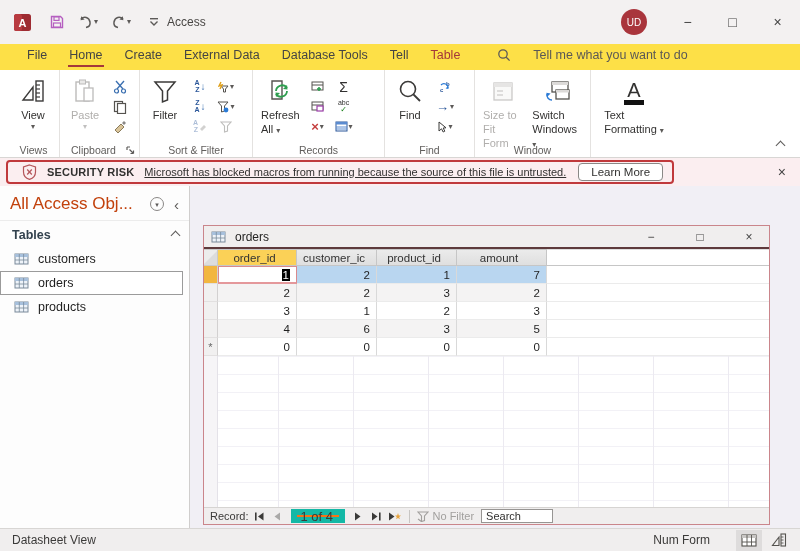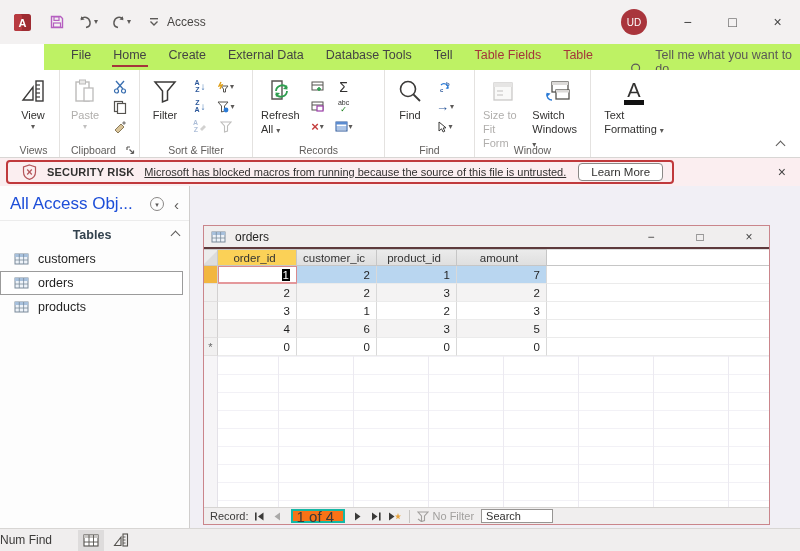--- a/index.html
+++ b/index.html
@@ -14,25 +14,25 @@
   .dd { font-size:8px; color:#5c5a58; line-height:1; }
   .qat-split { margin-left:6px; }
   .app-title { font-size:12px; color:#484644; margin-left:4px; }
   .tb-right { position:absolute; right:0; top:0; height:44px; display:flex; align-items:center; }
   .avatar { width:26px; height:26px; border-radius:50%; background:#a9353c; color:#fff;
     font-size:10px; display:flex; align-items:center; justify-content:center; margin-right:18px; }
   .winbtn { width:45px; height:44px; display:flex; align-items:center; justify-content:center;
     font-size:14px; color:#444; }
 
   
-  .menubar { height:26px; background:#bef264; display:flex; align-items:flex-start; padding-left:16px; position:relative;margin-left:44px; }
+  .menubar { height:26px; background:#fde047; display:flex; align-items:flex-start; padding-left:16px; position:relative; }
   .mtab { font-size:12.5px; color:#444; padding:4px 11px 6px; position:relative; white-space:nowrap; }
   .mtab.accent { color:#a4373a; }
   .mtab.active::after { content:""; position:absolute; left:10px; right:10px; bottom:1px; height:2.5px; background:#a4373a; }
-  .tellme { display:flex; align-items:flex-end; gap:12px; margin-left:26px; padding-top:4px; }
+  .tellme { display:flex; align-items:flex-end; gap:22px; margin-left:26px; padding-top:4px; }
   .tellme-text { font-size:12.5px; color:#5a5856; }
 
   
   .ribbon { height:88px; background:#fff; border-bottom:1px solid #d8d6d4; display:flex; padding-left:8px; position:relative; }
   .rgroup { border-right:1px solid #e4e2e0; position:relative; padding:4px 3px 14px; display:flex; align-items:flex-start; }
   .rgroup-label { position:absolute; bottom:1px; left:0; right:0; text-align:center;
     font-size:10.5px; color:#605e5c; white-space:nowrap; }
   .bigbtn { display:flex; flex-direction:column; align-items:center; justify-content:flex-start;
     padding:3px 5px; min-width:44px; }
   .bigbtn .bicon { height:30px; display:flex; align-items:center; justify-content:center; }
@@ -60,27 +60,27 @@
   .banner-badge { font-size:11px; font-weight:bold; color:#323130; letter-spacing:.2px; }
   .banner-link { font-size:11px; color:#323130; text-decoration:underline; white-space:nowrap; }
   .banner-btn { font-size:11.5px; color:#323130; background:#fff; border:1px solid #8a8886;
     border-radius:4px; padding:2px 12px; margin-left:2px; white-space:nowrap; }
   .banner-close { position:absolute; right:14px; font-size:14px; color:#444; }
 
   
   .main { height:342px; display:flex; }
   .sidebar { width:190px; background:#fdfdfd; border-right:1px solid #d0cecd; padding-top:4px; }
   .nav-title-row { display:flex; align-items:center; padding:4px 8px 6px 10px; }
-  .nav-title { font-size:17px; color:#1d4ed8; flex:1; white-space:nowrap; overflow:hidden; }
+  .nav-title { font-size:17px; color:#c2410c; flex:1; white-space:nowrap; overflow:hidden; }
   .nav-menu-icon { width:14px; height:14px; border:1px solid #8a8886; border-radius:50%;
     display:flex; align-items:center; justify-content:center; margin-right:10px; }
   .nav-menu-icon .dd { font-size:7px; }
   .nav-collapse { font-size:15px; color:#5c5a58; line-height:1; margin-right:2px; }
   .nav-section { display:flex; align-items:center; padding:7px 10px 5px 12px; border-top:1px solid #ececec; }
-  .nav-section-label { font-size:12.5px; font-weight:bold; color:#33424e; flex:1;text-align:center; }
+  .nav-section-label { font-size:12.5px; font-weight:bold; color:#33424e; flex:1; }
   .nav-item { display:flex; align-items:center; gap:9px; padding:4px 8px 4px 14px; font-size:12.5px; color:#1f1f1f; margin:1px 6px 1px 0; }
   .nav-item.selected { background:#fff; border:1px solid #9b9b9b; margin-left:0; padding-left:13px; }
 
   .content { flex:1; background:#f1eff5; position:relative; }
 
   
   .docwin { position:absolute; left:13px; top:39px; width:567px; height:300px;
     border:1px solid #ca858b; background:#fff; display:flex; flex-direction:column; }
   .docwin-titlebar { height:23px; background:#f0eeee; display:flex; align-items:center;
     padding-left:7px; gap:9px; border-bottom:2px solid #5e3a3c; }
@@ -112,21 +112,21 @@
   .selval { background:#000; color:#fff; padding:0 1px; }
   .c1 { width:79px; flex:0 0 79px; } .c2 { width:80px; flex:0 0 80px; }
   .c3 { width:80px; flex:0 0 80px; } .c4 { width:90px; flex:0 0 90px; }
   .fillcell { flex:1; background:#fff; border-bottom:1px solid #ebebeb; }
   .sheet-empty { flex:1; position:relative; }
   .sheet-empty .stripe { position:absolute; left:0; top:0; bottom:0; width:14px; background:#f6f5f7; border-right:1px solid #e4e2e8; }
 
   .recnav { height:17px; flex:0 0 17px; background:#f0eeee; border-top:1px solid #d6d4d2;
     display:flex; align-items:center; padding-left:6px; font-size:11px; color:#3b3a39; gap:3px; }
   .navbtn { width:15px; height:13px; display:flex; align-items:center; justify-content:center; }
-  .posbox { width:54px; height:14px; background:#f97316; border:2px solid #14b8a6; font-size:15px;
+  .posbox { width:54px; height:14px; background:#f97316; border:6px solid #14b8a6; font-size:13px;
     display:flex; align-items:center; padding-left:4px; margin:0 3px; }
   .vsep { width:1px; height:13px; background:#c8c6c4; margin:0 4px; }
   .nofilter { display:flex; align-items:center; gap:4px; color:#a19f9d; font-size:11px; }
   .searchbox { width:72px; height:14px; background:#fff; border:1px solid #979593; font-size:11px;
     color:#323130; display:flex; align-items:center; padding-left:4px; margin-left:4px; }
 
   
   .statusbar { height:23px; background:#f0eeee; border-top:1px solid #d8d6d4;
     display:flex; align-items:center; font-size:12px; color:#3b3a39; }
   .status-left { margin-left:12px; flex:1; }
@@ -184,21 +184,20 @@
   </div>
 </div>
 
 <div class="menubar">
   <span class="mtab">File</span>
   <span class="mtab active">Home</span>
   <span class="mtab">Create</span>
   <span class="mtab">External Data</span>
   <span class="mtab">Database Tools</span>
   <span class="mtab">Tell</span>
-  <span class="mtab accent">Table Fields</span>
   <span class="mtab accent">Table</span>
   <div class="tellme">
     <svg width="14" height="14" viewBox="0 0 14 14">
         <circle cx="6" cy="6" r="4.2" fill="none" stroke="#5c5a58" stroke-width="1.3"></circle>
         <line x1="9.2" y1="9.2" x2="12.6" y2="12.6" stroke="#5c5a58" stroke-width="1.3"></line>
       </svg>
     <span class="tellme-text">Tell me what you want to do</span>
   </div>
 </div>
 
@@ -631,21 +630,22 @@
             <span>No Filter</span>
           </span>
           <span class="searchbox">Search</span>
         </div>
       </div>
     </div>
   </div>
 </div>
 
 <div class="statusbar">
-  <span class="numlock">Num Find</span>
+  <span class="status-left">Datasheet View</span>
+  <span class="numlock">Num Form</span>
   <div class="viewbtns">
     <span class="viewbtn active">
       <svg width="16" height="13" viewBox="0 0 16 13">
           <rect x="1" y="1" width="14" height="11" fill="#fff" stroke="#55534f" stroke-width="1.1"></rect>
           <rect x="1" y="1" width="14" height="3" fill="#c8c6c4"></rect>
           <line x1="6" y1="1" x2="6" y2="12" stroke="#55534f" stroke-width=".9"></line>
           <line x1="10.5" y1="1" x2="10.5" y2="12" stroke="#55534f" stroke-width=".9"></line>
           <line x1="1" y1="8" x2="15" y2="8" stroke="#55534f" stroke-width=".9"></line>
         </svg>
     </span>

